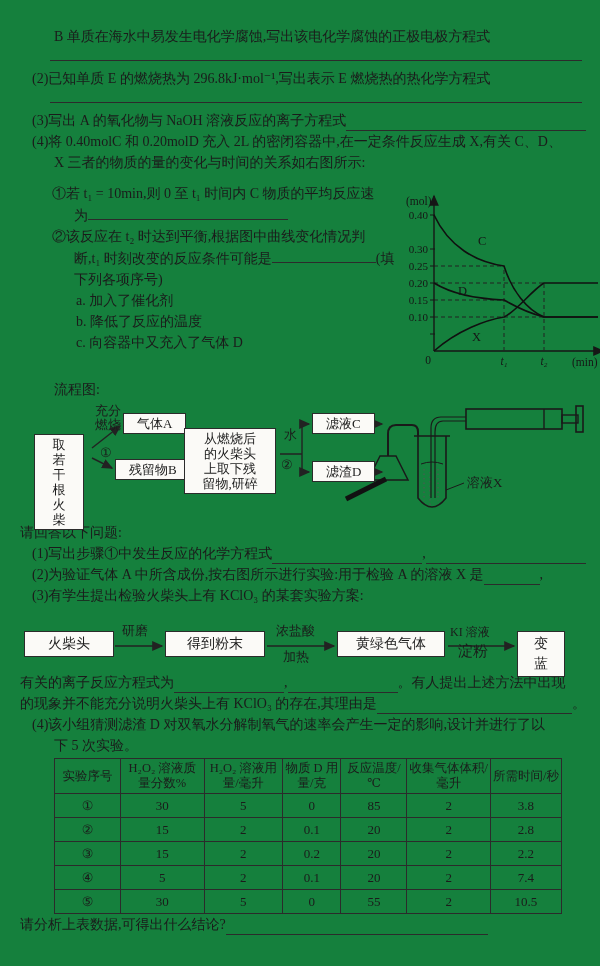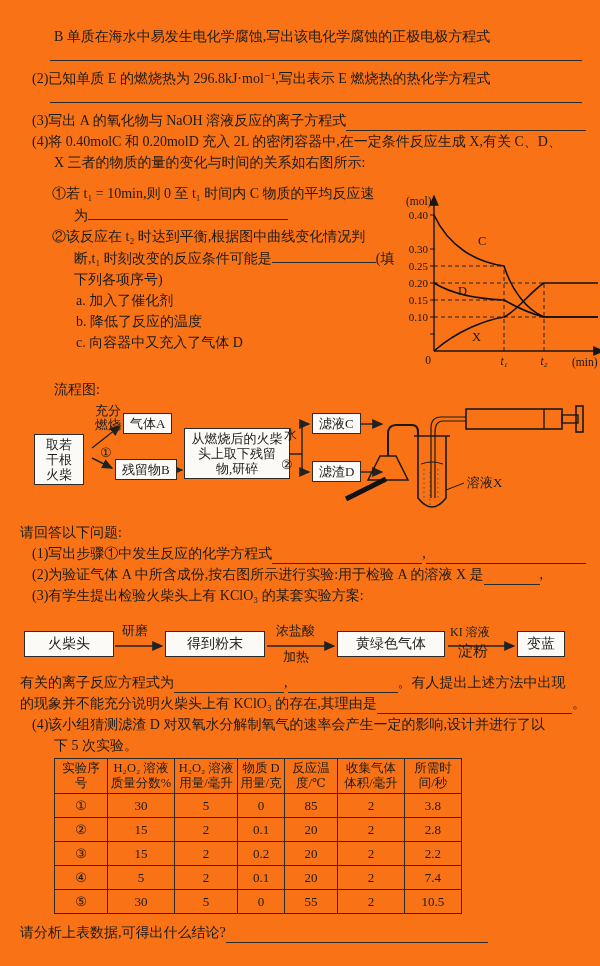--- a/index.html
+++ b/index.html
@@ -1,40 +1,40 @@
 <!DOCTYPE html>
 <html><head>
 <meta charset="utf-8">
 <style>
   html,body { margin:0; padding:0; background:#e9e8e4; }
   .page {
     position:relative; width:600px; height:966px; margin:0 auto;
-    background:#f97316; color:#1b1b1b; box-sizing:border-box;
+    background:#15803d; color:#1b1b1b; box-sizing:border-box;
     font-family:"Liberation Serif","DejaVu Serif",serif;
     font-size:14px; line-height:21px; padding:26px 14px 8px 20px;
     overflow:hidden;
   }
   .ln { white-space:nowrap; }
   .indent2 { padding-left:12px; }
   .indent3 { padding-left:34px; }
   .flexln { display:flex; align-items:flex-end; white-space:nowrap; }
   .blank { display:inline-block; border-bottom:1.2px solid #2b2b2b; height:15px; vertical-align:baseline; }
   .grow { flex:1 1 auto; }
   .ulrow { border-bottom:1.3px solid #2b2b2b; height:13px; margin:0 4px 7px 30px; }
   .q4wrap { display:flex; margin-top:10px; }
   .q4left { flex:1 1 auto; }
   .q4right { width:218px; flex:0 0 auto; }
   .flow { position:relative; }
   .fbox {
     position:absolute; border:1.4px solid #2b2b2b; background:#fbfaf7;
-    text-align:center; font-size:13px; line-height:15px; padding:2px 6px; box-sizing:border-box;
+    text-align:center; font-size:13px; line-height:15px; padding:2px 13px; box-sizing:border-box;
   }
   .flbl { position:absolute; font-size:13px; line-height:14px; text-align:center; }
   .flow svg { position:absolute; left:0; top:0; }
-  table.exp { border-collapse:collapse; width:408px; margin:2px 0 8px 34px; table-layout:fixed; }
+  table.exp { border-collapse:collapse; width:508px; margin:2px 0 0 34px; table-layout:fixed; }
   table.exp th, table.exp td {
     border:1.2px solid #2b2b2b; text-align:center; font-weight:normal;
     font-size:12.5px; line-height:15px; padding:2px 2px;
   }
   table.exp td { font-size:13px; height:19px; }
   .chart-svg text { font-family:"Liberation Serif","DejaVu Serif",serif; fill:#161616; }
 </style>
 </head>
 <body>
 
@@ -161,21 +161,21 @@
         <rect x="542" y="13" width="16" height="8" stroke-width="1.4"></rect>
         <rect x="556" y="4" width="7" height="26" stroke-width="1.6"></rect>
         <path d="M426,88 L444,81" stroke-width="1"></path>
       </g>
     </svg>
     <div class="fbox" style="left:14px; top:32px; width:50px;"><span>取若干根火柴</span></div>
     <div class="flbl" style="left:73px; top:2px; width:30px;"><span>充分燃烧</span></div>
     <div class="flbl" style="left:80px; top:44px;"><span>①</span></div>
     <div class="fbox" style="left:103px; top:11px;"><span>气体A</span></div>
     <div class="fbox" style="left:95px; top:57px;"><span>残留物B</span></div>
-    <div class="fbox" style="left:164px; top:26px; width:106px;"><span>从燃烧后的火柴头上取下残留物,研碎</span></div>
+    <div class="fbox" style="left:164px; top:26px; width:92px;"><span>从燃烧后的火柴头上取下残留物,研碎</span></div>
     <div class="flbl" style="left:264px; top:26px;"><span>水</span></div>
     <div class="flbl" style="left:261px; top:56px;"><span>②</span></div>
     <div class="fbox" style="left:292px; top:11px;text-align:center;"><span>滤液C</span></div>
     <div class="fbox" style="left:292px; top:59px;text-align:right;"><span>滤渣D</span></div>
     <div class="flbl" style="left:447px; top:74px;"><span>溶液X</span></div>
   </div>
 
   <div class="ln"><span>请回答以下问题:</span></div>
 
   <div class="flexln indent2">

